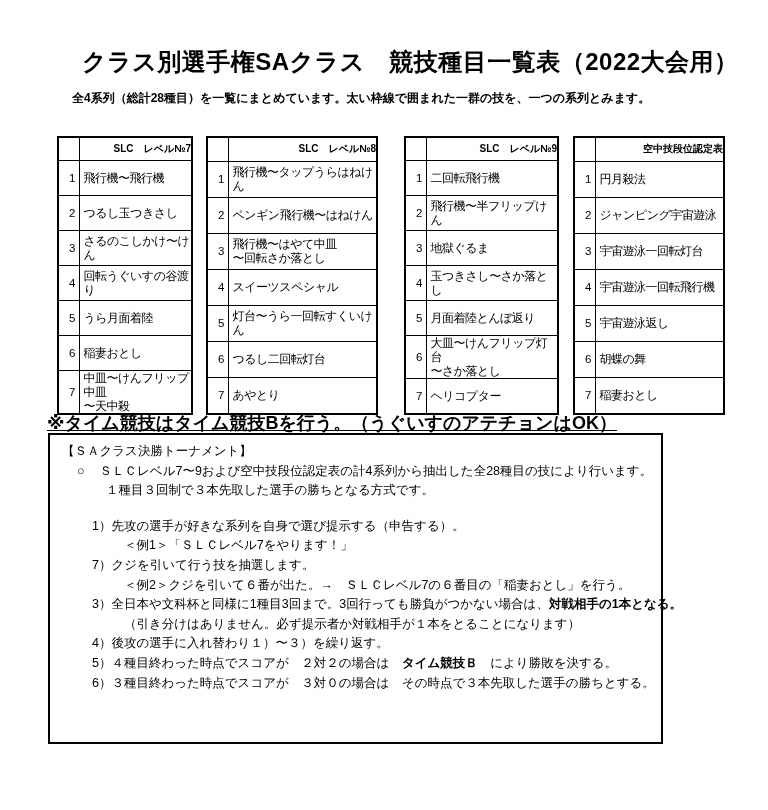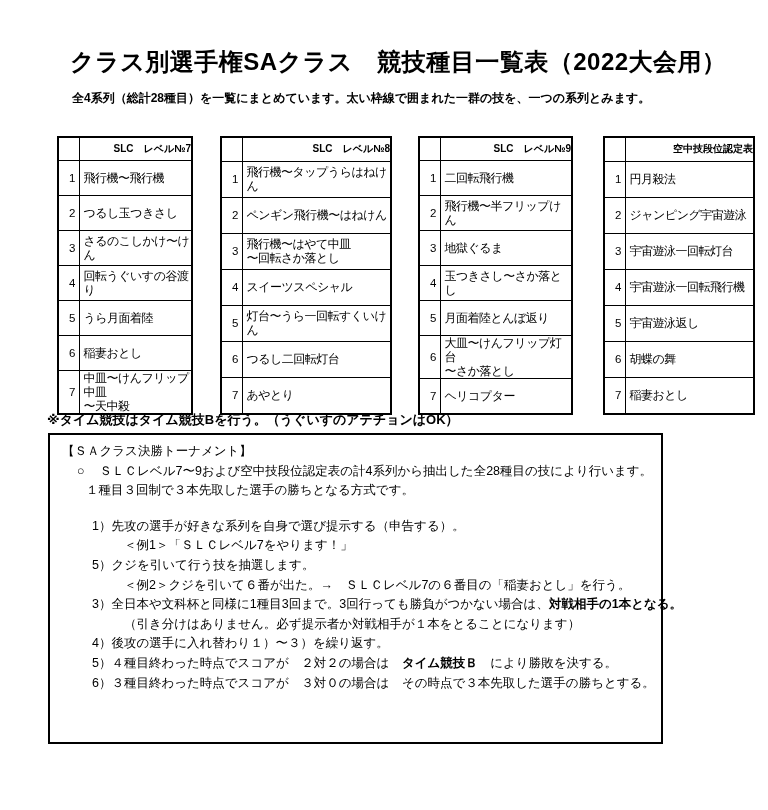--- a/index.html
+++ b/index.html
@@ -3,21 +3,21 @@
 <meta charset="utf-8">
 <style>
   html,body { margin:0; padding:0; }
   body {
     width:768px; height:810px; position:relative;
     background:#ffffff; color:#000;
     font-family:"Liberation Sans","DejaVu Sans",sans-serif;
     overflow:hidden;
   }
   .title {
-    position:absolute; left:70px; top:46px;
+    position:absolute; left:82px; top:46px;
     font-size:24px; font-weight:bold; letter-spacing:0.5px; white-space:nowrap;
   }
   .subtitle {
     position:absolute; left:72px; top:90px;
     font-size:12px; font-weight:600; white-space:nowrap;
   }
   .series-row { position:absolute; left:57px; top:136px; display:flex; }
   table.series {
     border-collapse:collapse; table-layout:fixed;
     border:2.5px solid #000;
@@ -29,37 +29,37 @@
   }
   td.num {
     text-align:right; vertical-align:middle;
     padding:0 3px 0 0; font-size:11.5px; height:34px;
   }
   td.nm {
     font-size:12px; letter-spacing:-0.5px; line-height:14px;
     padding:0 1px 0 4px; vertical-align:middle; white-space:pre-line;border-radius:7px;
   }
   .t1 { width:136px; }
-  .t2 { width:172px; margin-left:27px; }
+  .t2 { width:172px; margin-left:13px; }
   .t3 { width:155px; margin-left:26px; }
-  .t4 { width:152px; margin-left:30px; }
+  .t4 { width:152px; margin-left:14px; }
   .note {
     position:absolute; left:47px; top:411px;
-    font-size:13px; font-weight:600; white-space:nowrap;
+    font-size:18px; font-weight:600; white-space:nowrap;text-decoration:underline;
   }
   .rules {
     position:absolute; left:48px; top:433px; width:615px; height:311px;
     border:2px solid #000; box-sizing:border-box;
     font-size:12.5px; line-height:19.6px; padding-top:7px;
   }
   .rules div { white-space:nowrap; }
   .rules .h  { padding-left:12px; }
   .rules .b1 { padding-left:27px; }
   .rules .b1 .t { padding-left:15px; }
-  .rules .l2 { padding-left:36px; }
+  .rules .l2 { padding-left:56px; }
   .rules .it { padding-left:42px; }
   .rules .ex { padding-left:74px; }
   .rules .gap { margin-top:16px; }
   .rules b { font-weight:bold; }
 </style>
 </head>
 <body>
 
 <div class="title">クラス別選手権SAクラス　競技種目一覧表（2022大会用）</div>
 <div class="subtitle">全4系列（総計28種目）を一覧にまとめています。太い枠線で囲まれた一群の技を、一つの系列とみます。</div>
@@ -239,20 +239,20 @@
 
 <div class="rules">
   <div class="h">【ＳＡクラス決勝トーナメント】</div>
   <div class="b1">
     <span>○</span><span class="t">ＳＬＣレベル7〜9および空中技段位認定表の計4系列から抽出した全28種目の技により行います。</span>
   </div>
   <div class="l2">１種目３回制で３本先取した選手の勝ちとなる方式です。</div>
 
   <div class="it gap">1）先攻の選手が好きな系列を自身で選び提示する（申告する）。</div>
   <div class="ex">＜例1＞「ＳＬＣレベル7をやります！」</div>
-  <div class="it">5）クジを引いて行う技を抽選します。</div>
+  <div class="it">7）クジを引いて行う技を抽選します。</div>
   <div class="ex">＜例2＞クジを引いて６番が出た。→　ＳＬＣレベル7の６番目の「稲妻おとし」を行う。</div>
   <div class="it"><span>3）全日本や文科杯と同様に1種目3回まで。3回行っても勝負がつかない場合は、</span><b>対戦相手の1本となる。</b></div>
   <div class="ex">（引き分けはありません。必ず提示者か対戦相手が１本をとることになります）</div>
   <div class="it">4）後攻の選手に入れ替わり１）〜３）を繰り返す。</div>
   <div class="it"><span>5）４種目終わった時点でスコアが　２対２の場合は　</span><b>タイム競技Ｂ</b><span>　により勝敗を決する。</span></div>
   <div class="it">6）３種目終わった時点でスコアが　３対０の場合は　その時点で３本先取した選手の勝ちとする。</div>
 </div>
 
 </body></html>

